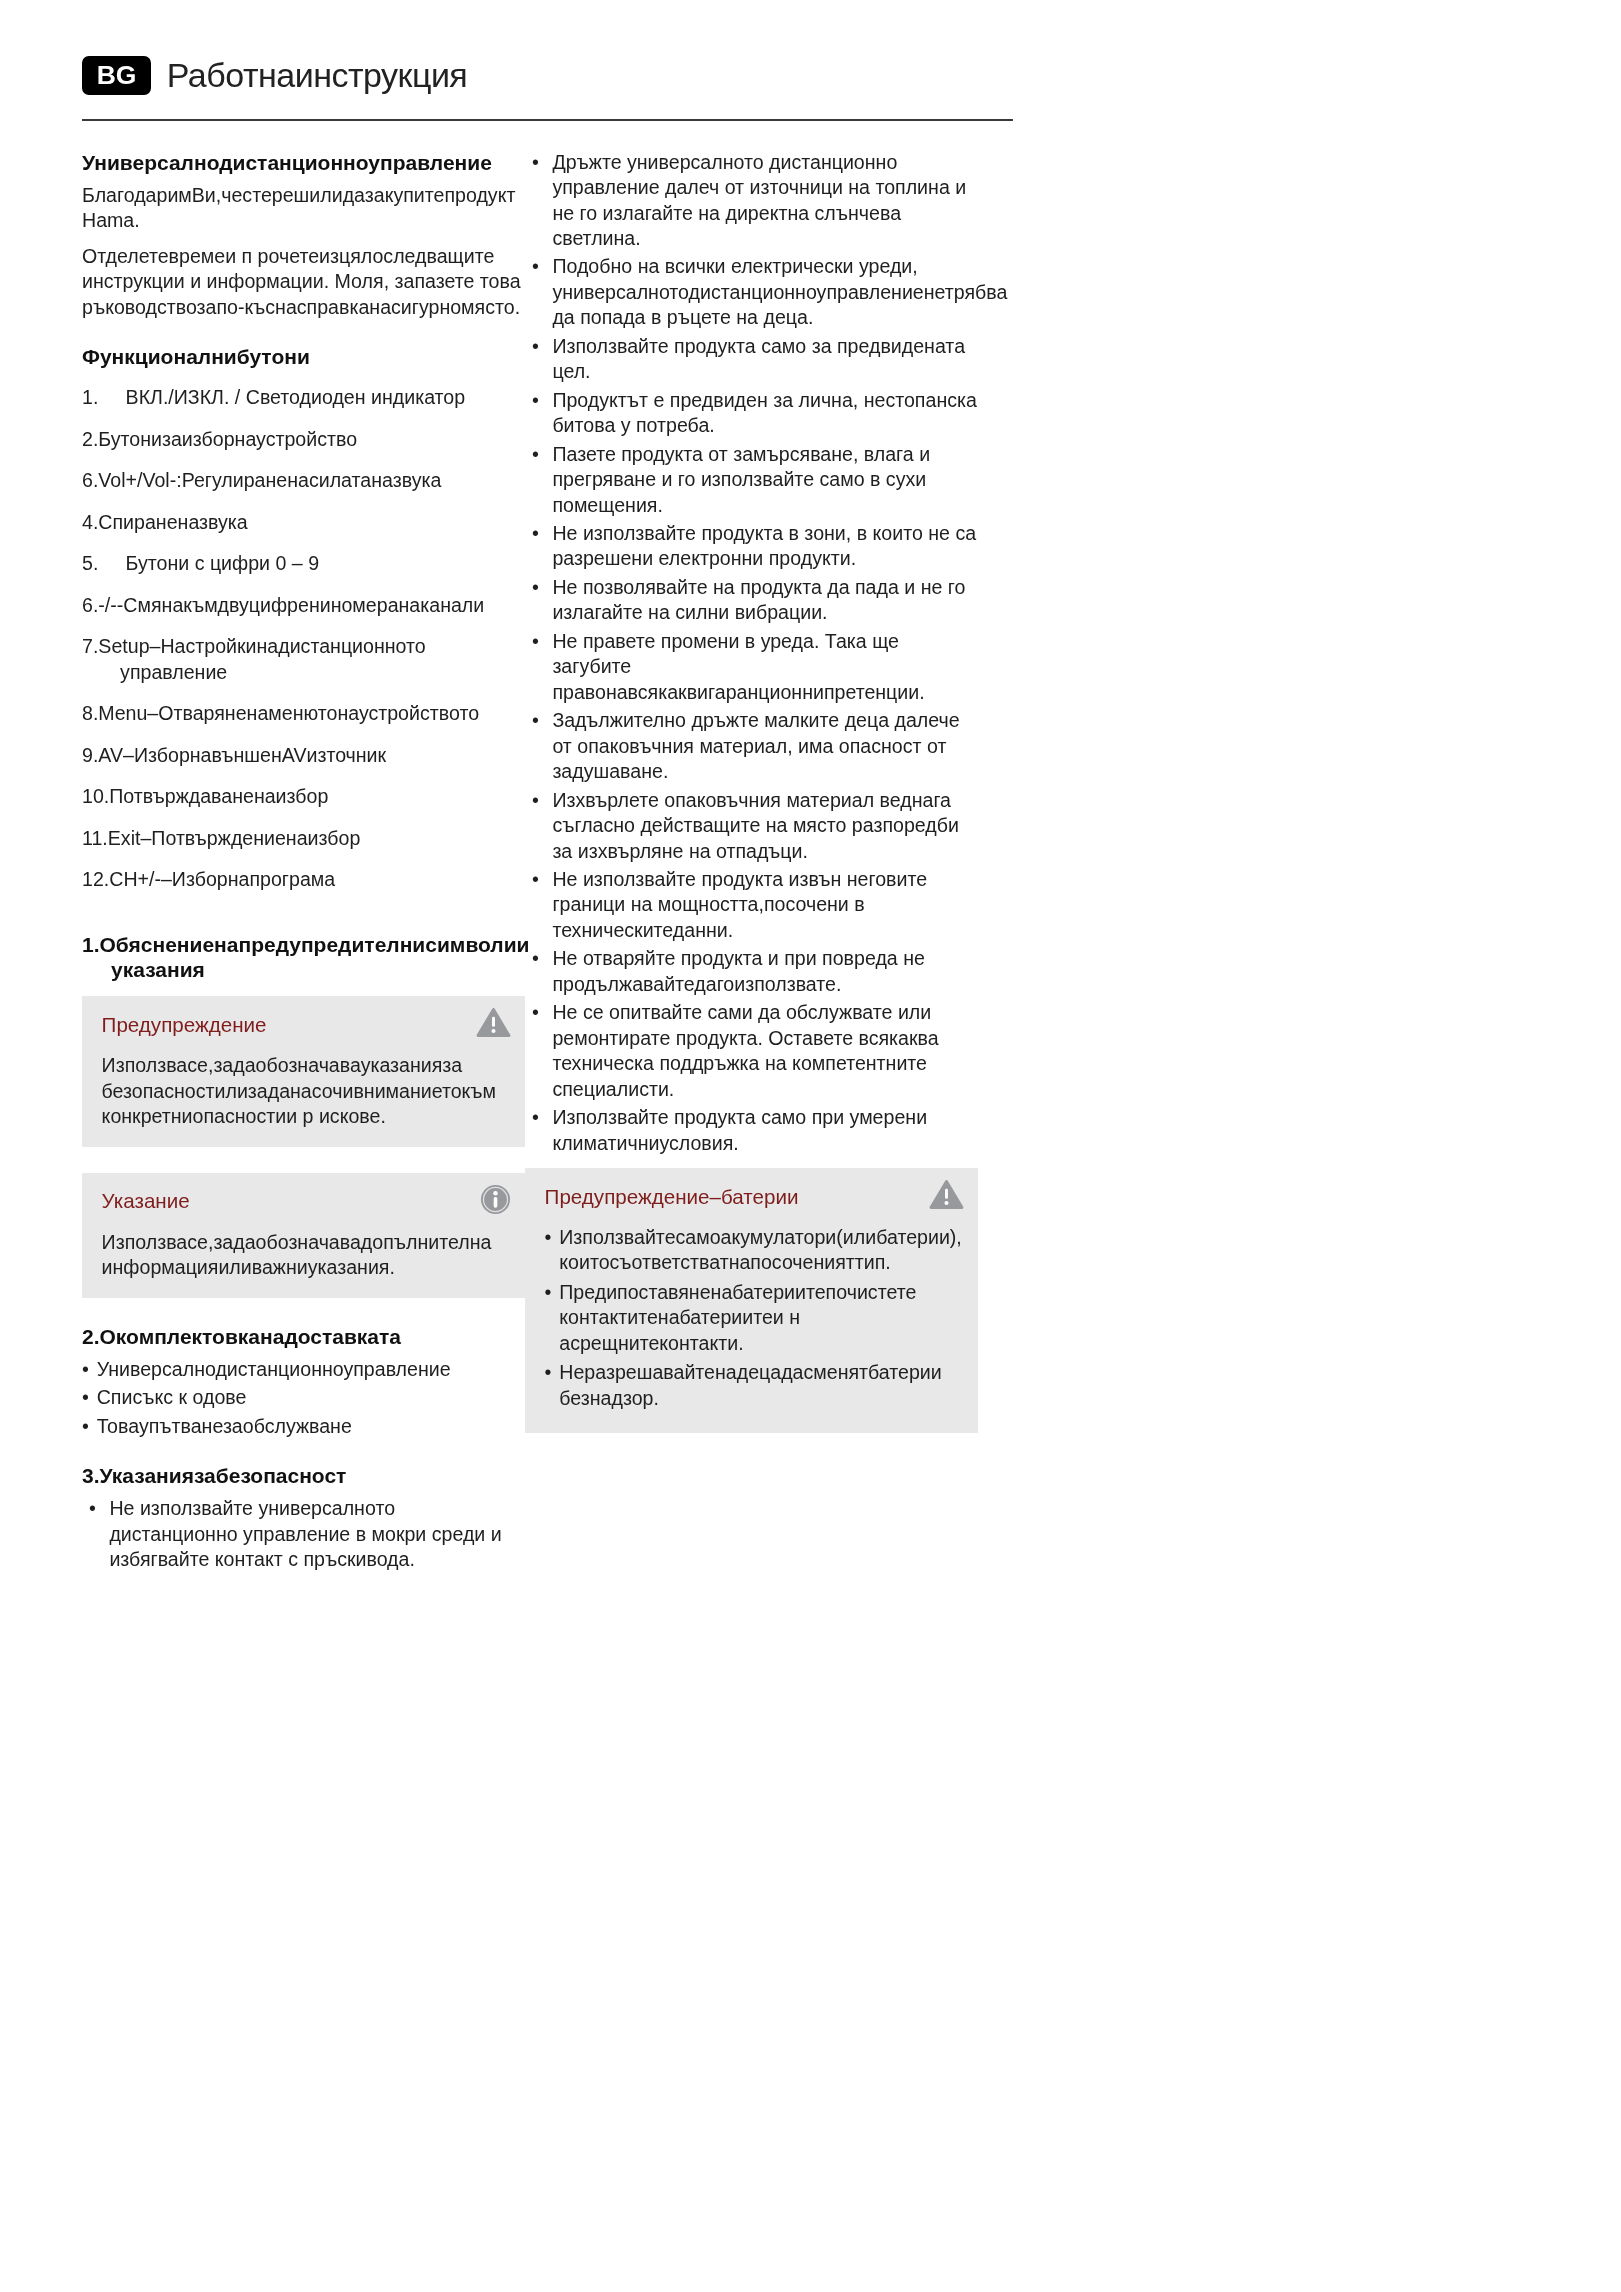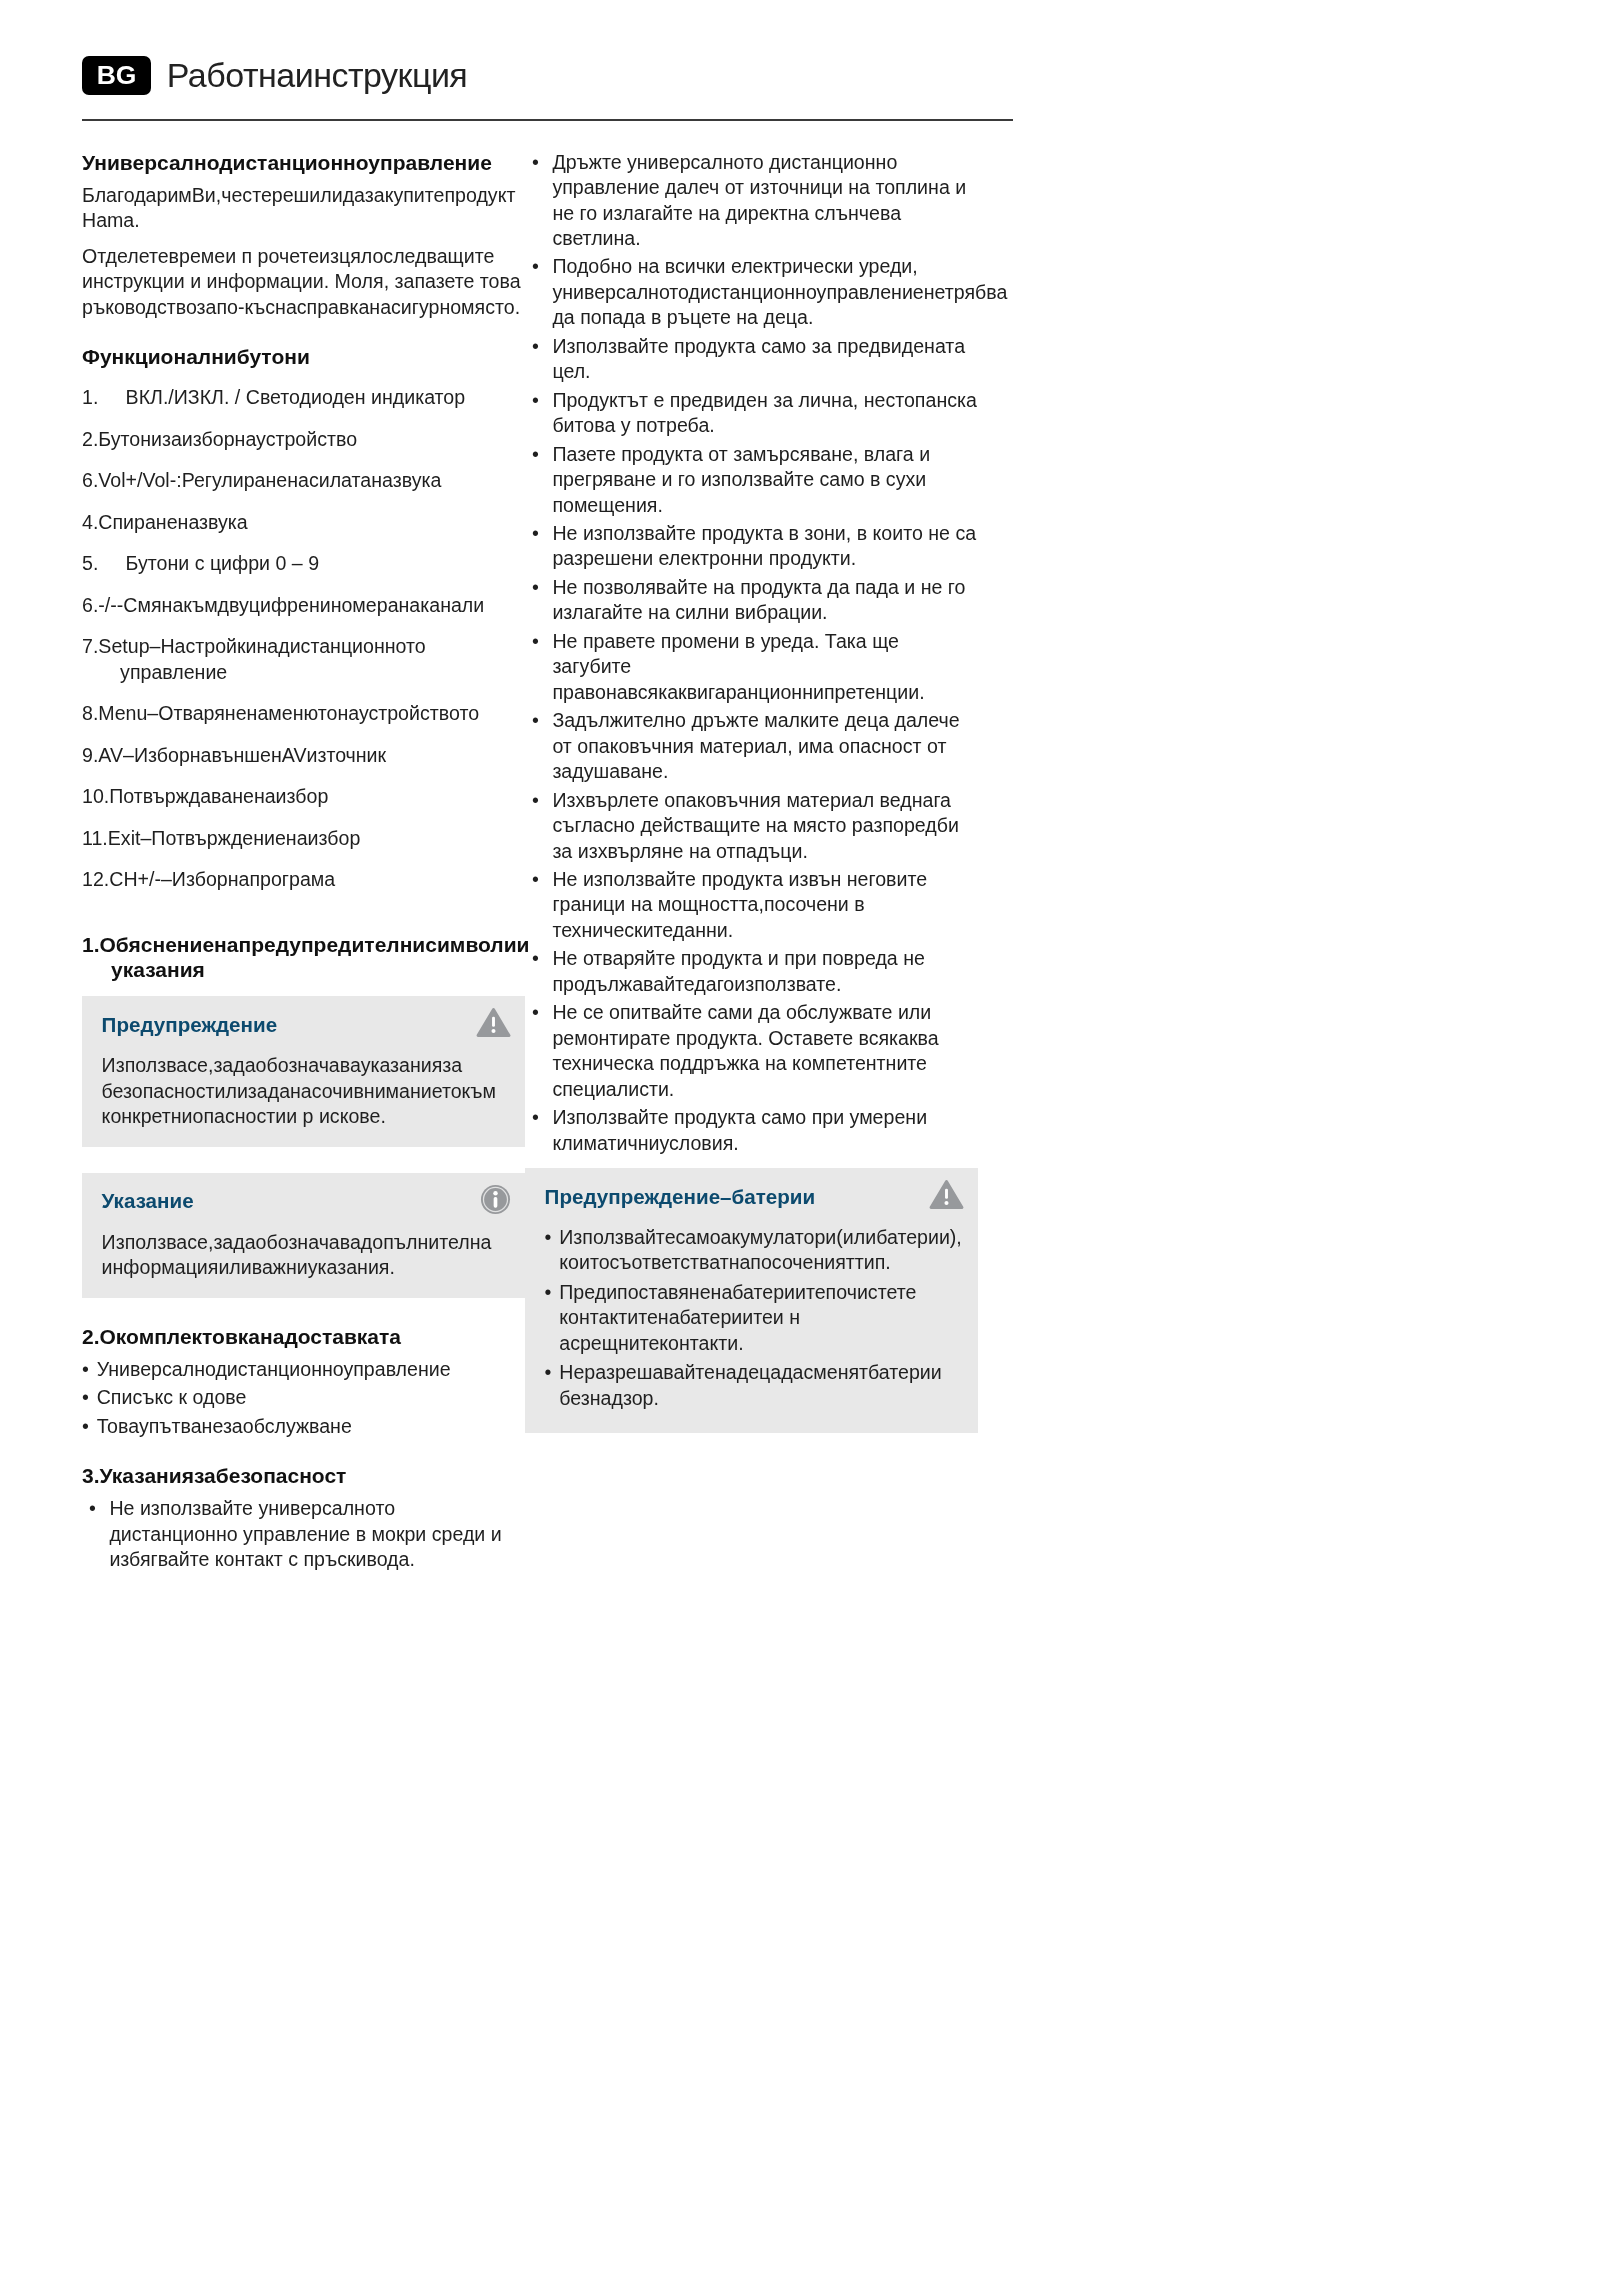--- a/index.html
+++ b/index.html
@@ -39,21 +39,21 @@
   .bullets li{position:relative;padding-left:27.4px;margin:0 0 2.9px;}
   .bullets li::before{content:"\2022";position:absolute;left:6.9px;}
   .bullets-tight li{position:relative;padding-left:14.7px;margin:0 0 2.9px;}
   .bullets-tight li::before{content:"\2022";position:absolute;left:0;}
   .graybox{
     position:relative;
     background:#e8e8e8;
     padding:15.7px 19.6px 17.6px;
     margin:13.7px 0 25.5px;
   }
-  .graybox h3{font-size:20.6px;font-weight:700;margin:0 0 15.7px;color:#0c4a6e;}
+  .graybox h3{font-size:20.6px;font-weight:400;margin:0 0 15.7px;color:#7f1d1d;}
   .graybox p{margin:0;}
   .box-icon{position:absolute;top:10.8px;right:13.7px;display:block;}
   .battery{margin-top:11.8px;}
   .battery .bullets-tight li{margin-bottom:3.9px;}
   .footer{position:absolute;left:82px;top:2178px;width:931px;}
   .footer-rule{border:none;border-top:2.5px solid #3a3a3a;margin:0;}
   .page-num{text-align:right;font-size:30px;margin-top:11.8px;color:#1f1f1f;}
 </style>
 </head>
 <body>

